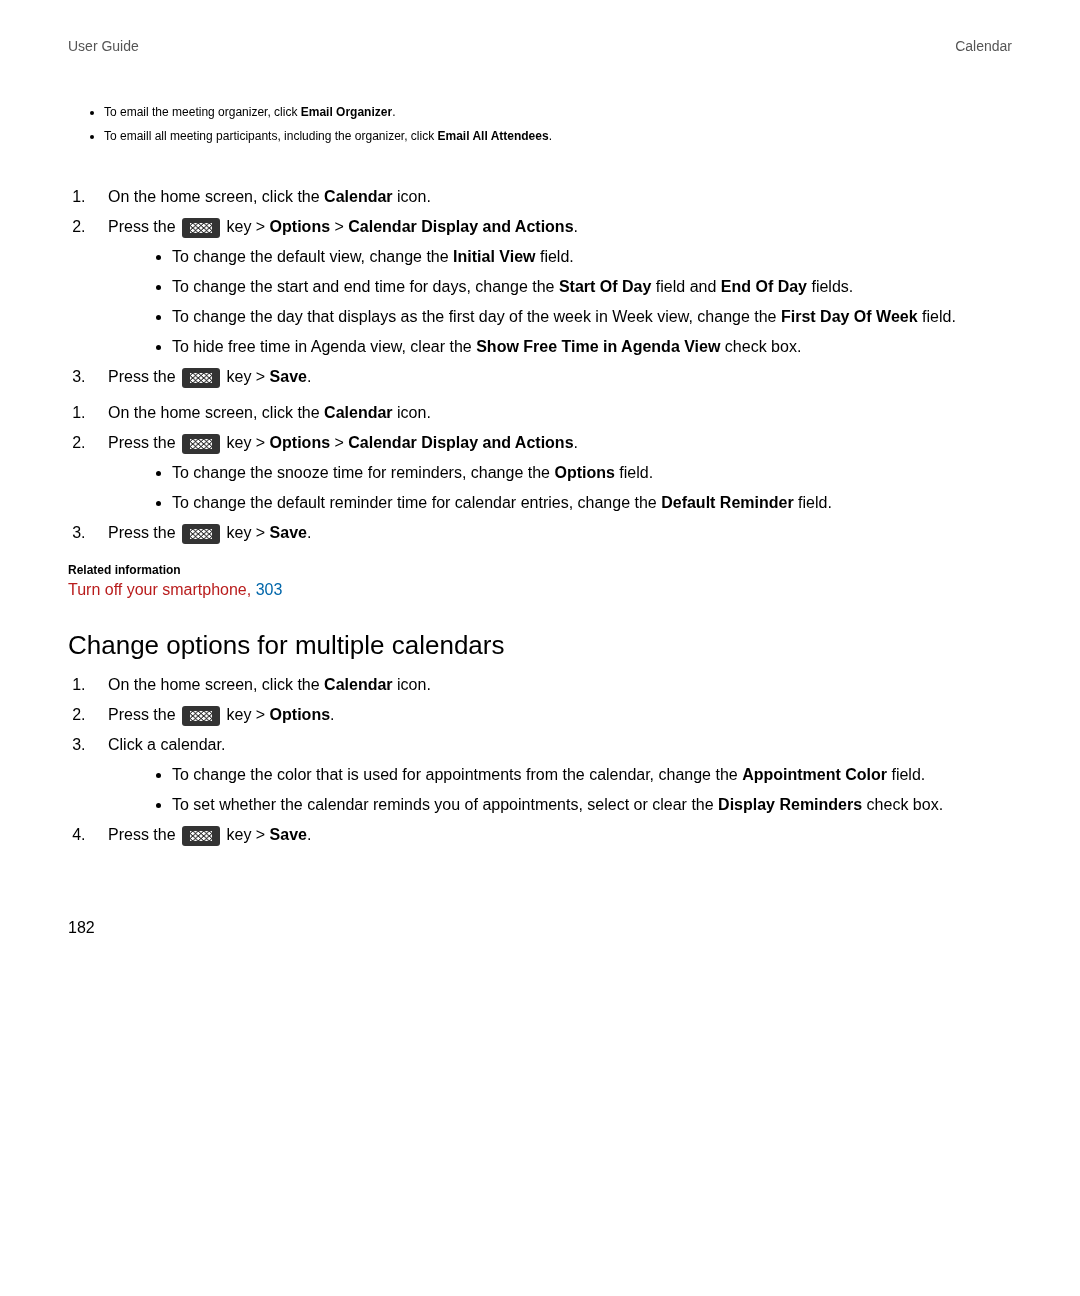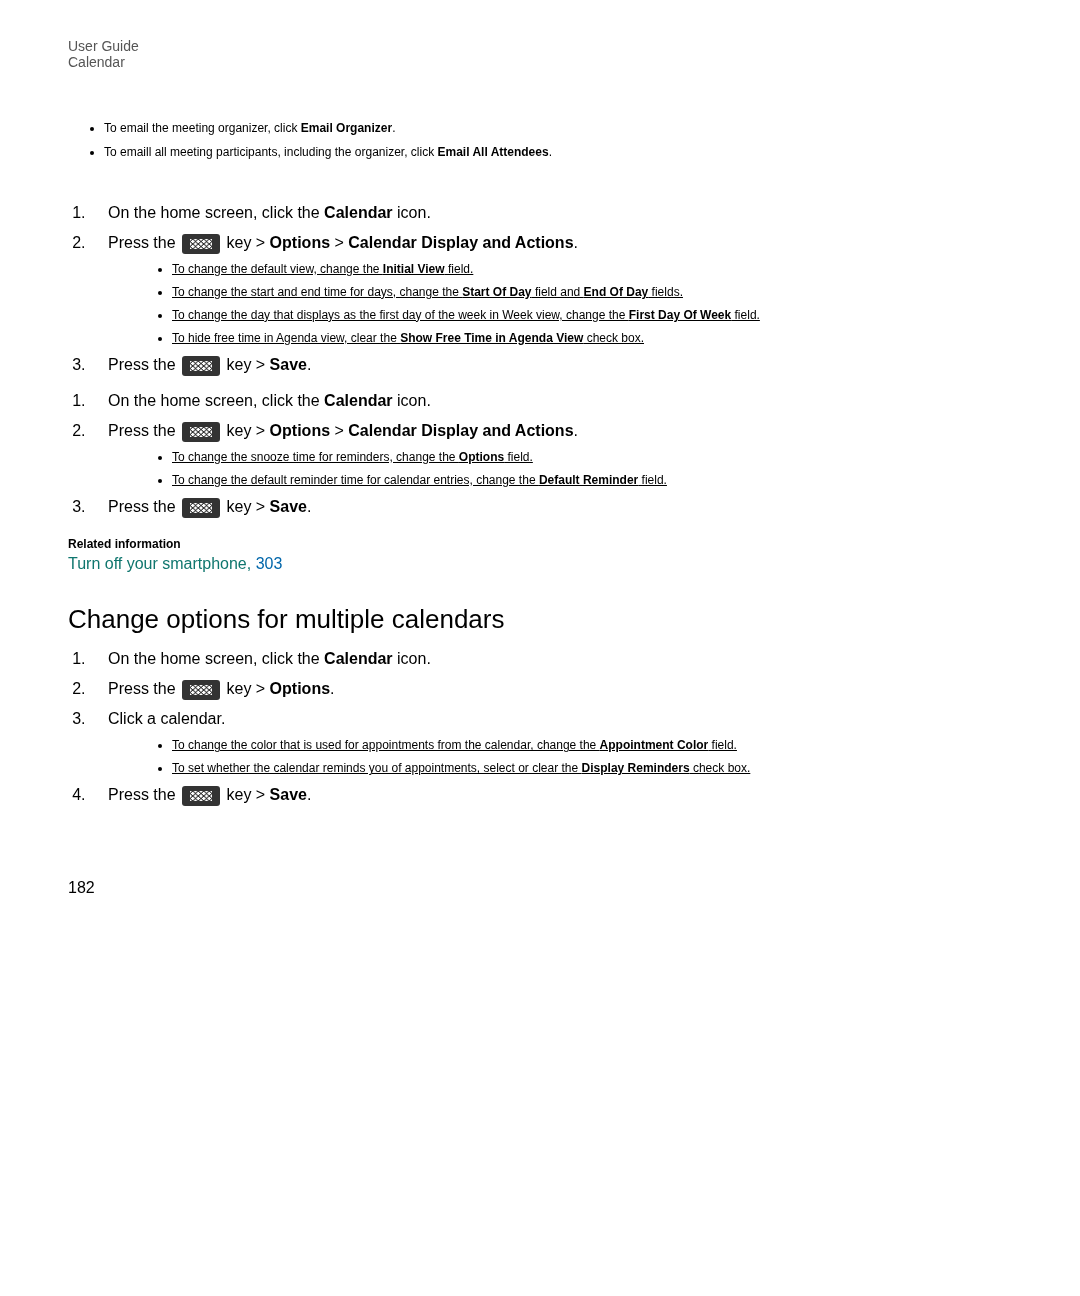--- a/index.html
+++ b/index.html
@@ -13,21 +13,20 @@
   .page {
     padding: 38px 68px 50px 68px;
     box-sizing: border-box;
   }
   .header {
     display: flex;
     justify-content: space-between;
     font-size: 14px;
     color: #555;
     margin-bottom: 48px;
-    flex-direction: column;
   }
   .intro-list {
     list-style: disc;
     padding-left: 36px;
     margin: 0 0 36px 0;
   }
   .intro-list li {
     font-size: 12px;
     line-height: 1.7;
     margin-bottom: 4px;
@@ -53,24 +52,23 @@
     line-height: 1.75;
     padding-left: 18px;
     margin-bottom: 2px;
   }
   .ul {
     list-style: disc;
     padding-left: 42px;
     margin: 2px 0 2px 22px;
   }
   .ul li {
-    font-size: 12px;
+    font-size: 16px;
     line-height: 1.75;
     margin-bottom: 2px;
-    text-decoration: underline;
   }
   .bb-key {
     display: inline-block;
     width: 38px;
     height: 20px;
     background: #333;
     border-radius: 3px;
     vertical-align: middle;
     position: relative;
     margin: 0 2px;
@@ -90,21 +88,21 @@
     font-weight: bold;
     font-size: 12px;
     margin-top: 16px;
   }
   .related-link {
     color: #0066aa;
     font-size: 16px;
     line-height: 1.6;
   }
   .related-link a {
-    color: #0f766e;
+    color: #b91c1c;
     text-decoration: none;
   }
   .page-num {
     font-size: 16px;
     margin-top: 70px;
   }
   strong { font-weight: bold; }
 </style>
 </head>
 <body>

